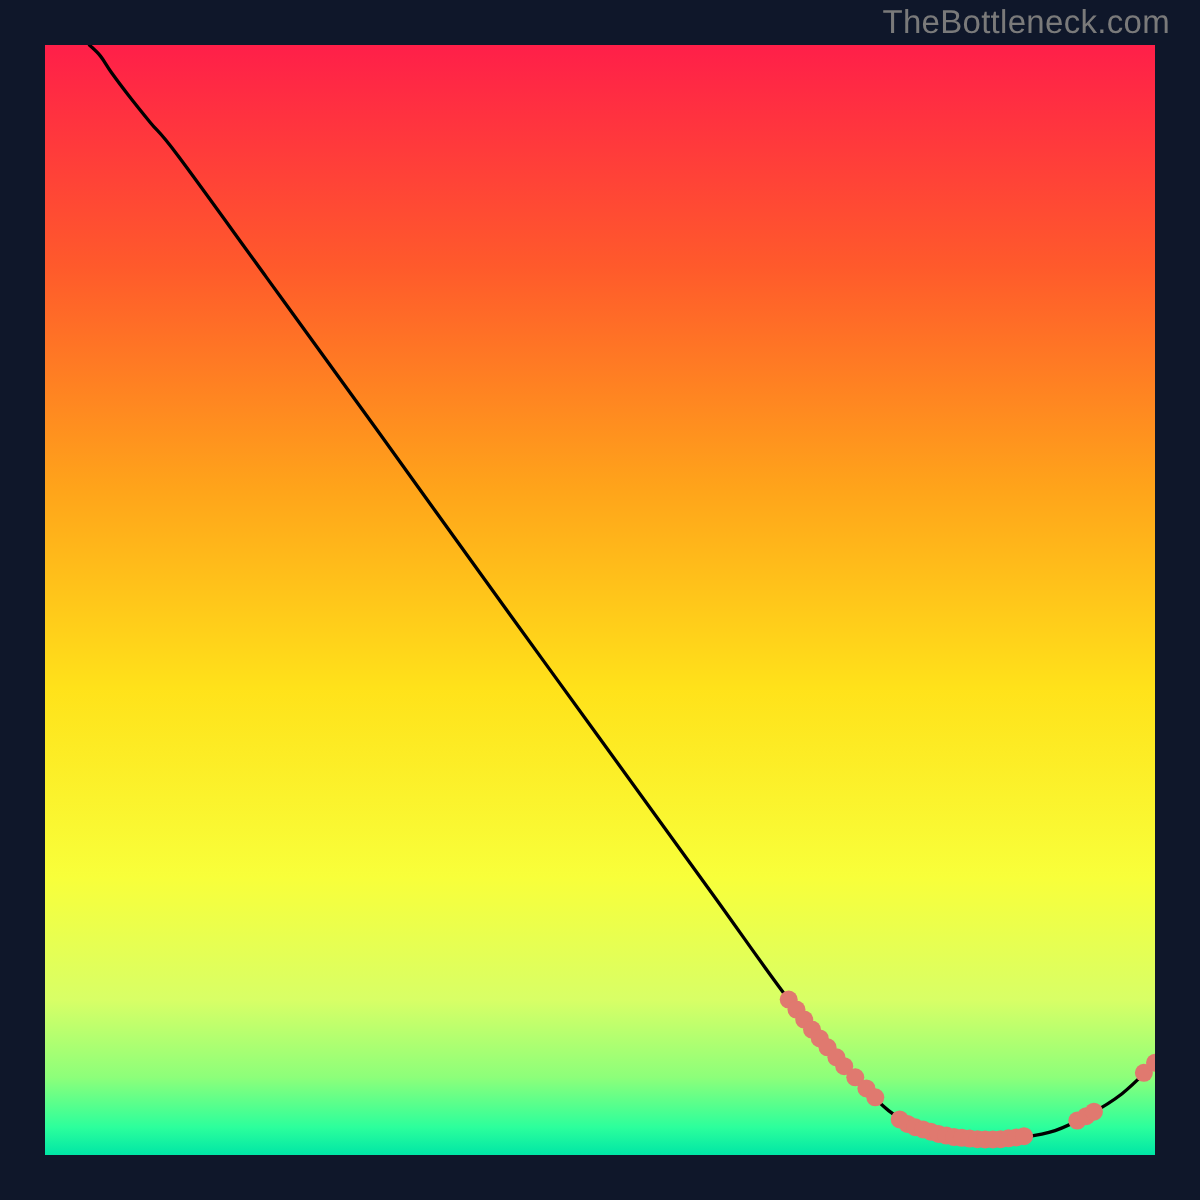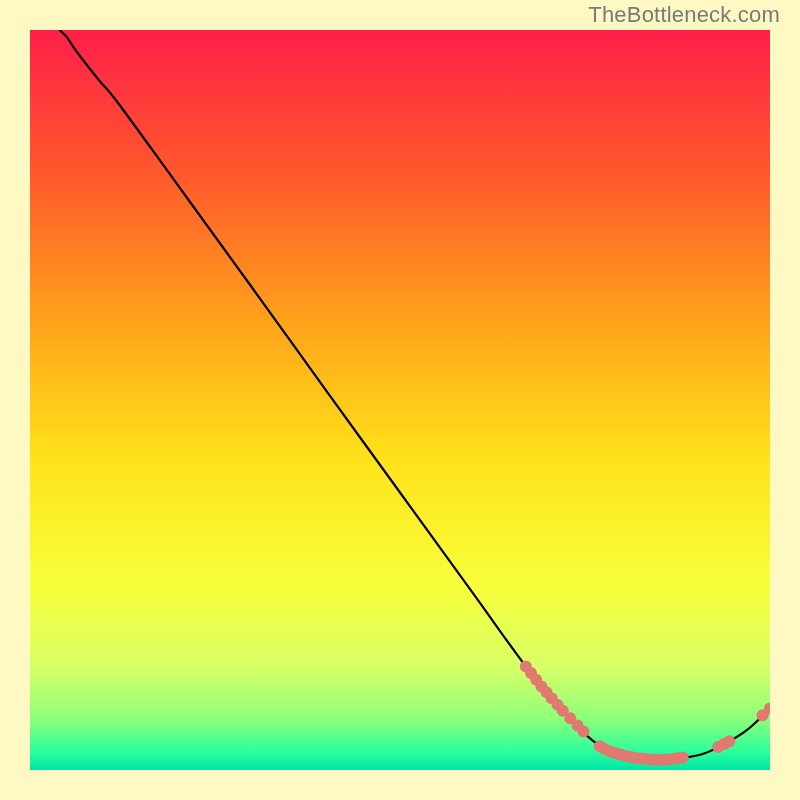--- a/index.html
+++ b/index.html
@@ -1,21 +1,21 @@
 <!DOCTYPE html>
 <html><head>
 <meta charset="utf-8">
 <style>
   * { margin: 0; padding: 0; box-sizing: border-box; }
   html, body { width: 800px; height: 800px; background: #000; overflow: hidden; }
   .frame {
     position: relative;
     width: 800px;
     height: 800px;
-    background: #fef9c3;
+    background: #0f172a;
   }
   .watermark {
     position: absolute;
     top: 2px;
     right: 20px;
     font-family: Arial, Helvetica, sans-serif;
     font-size: 22px;
     color: #7a7a7a;
     letter-spacing: 0.2px;
   }

